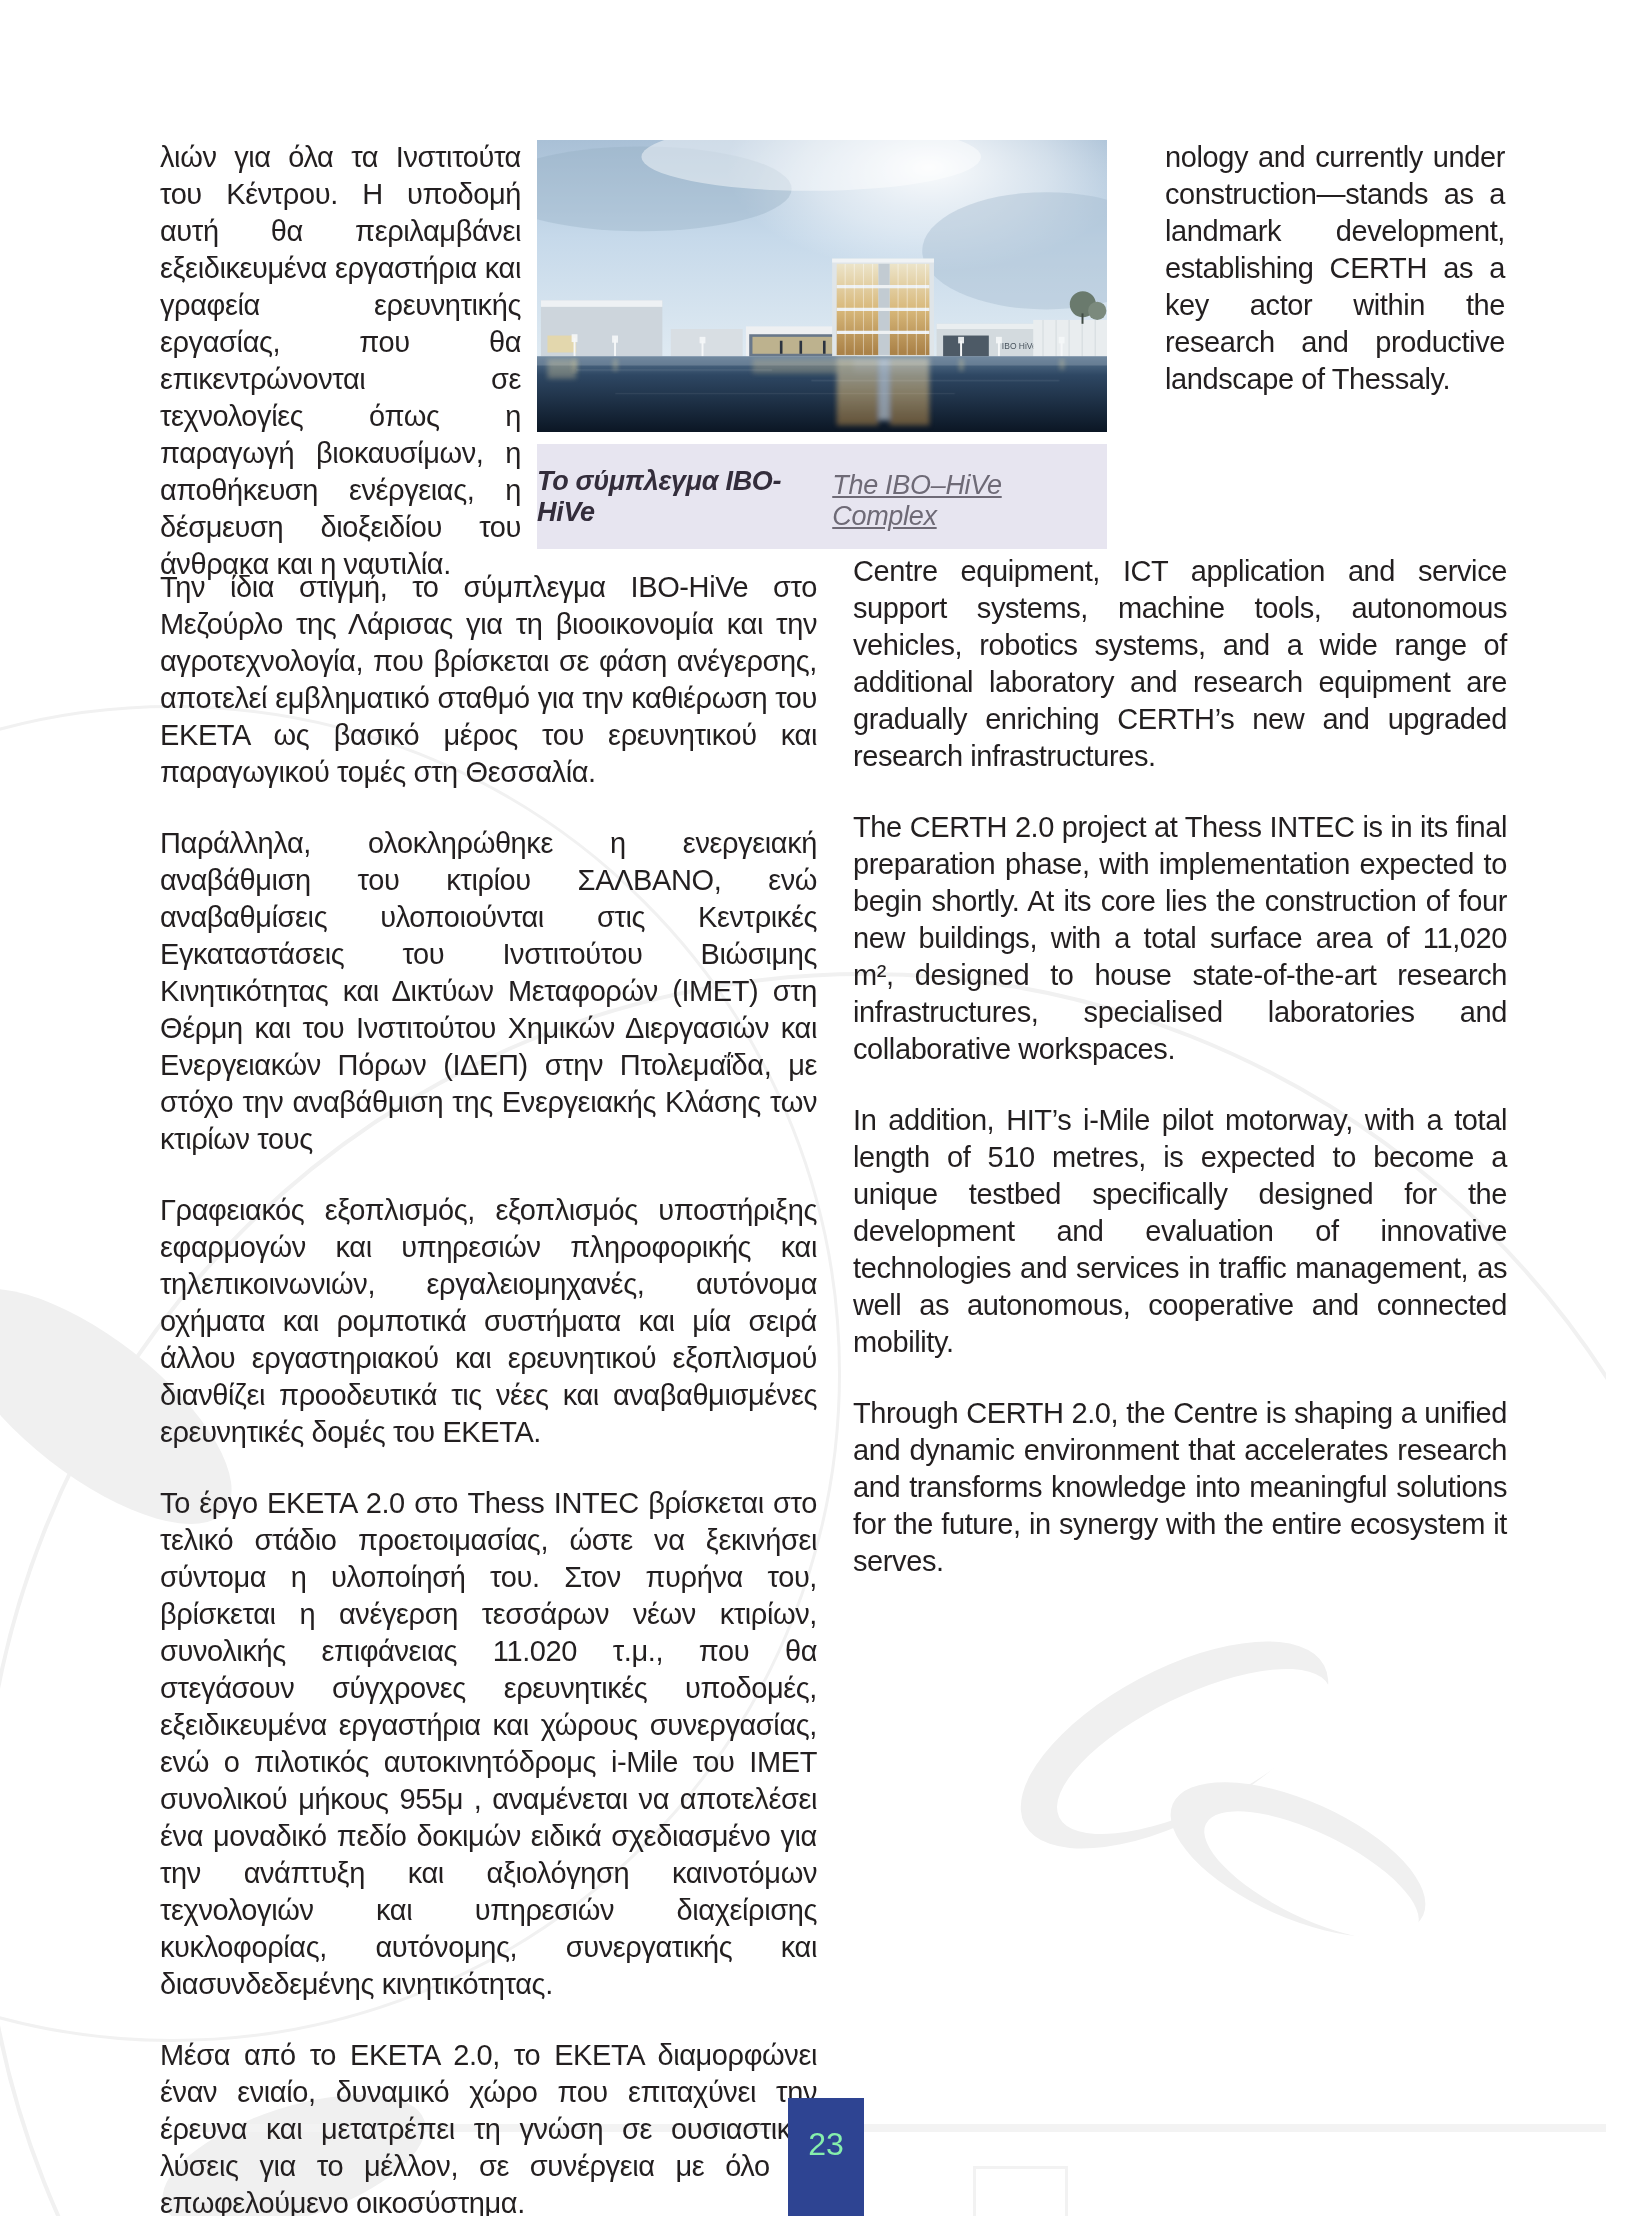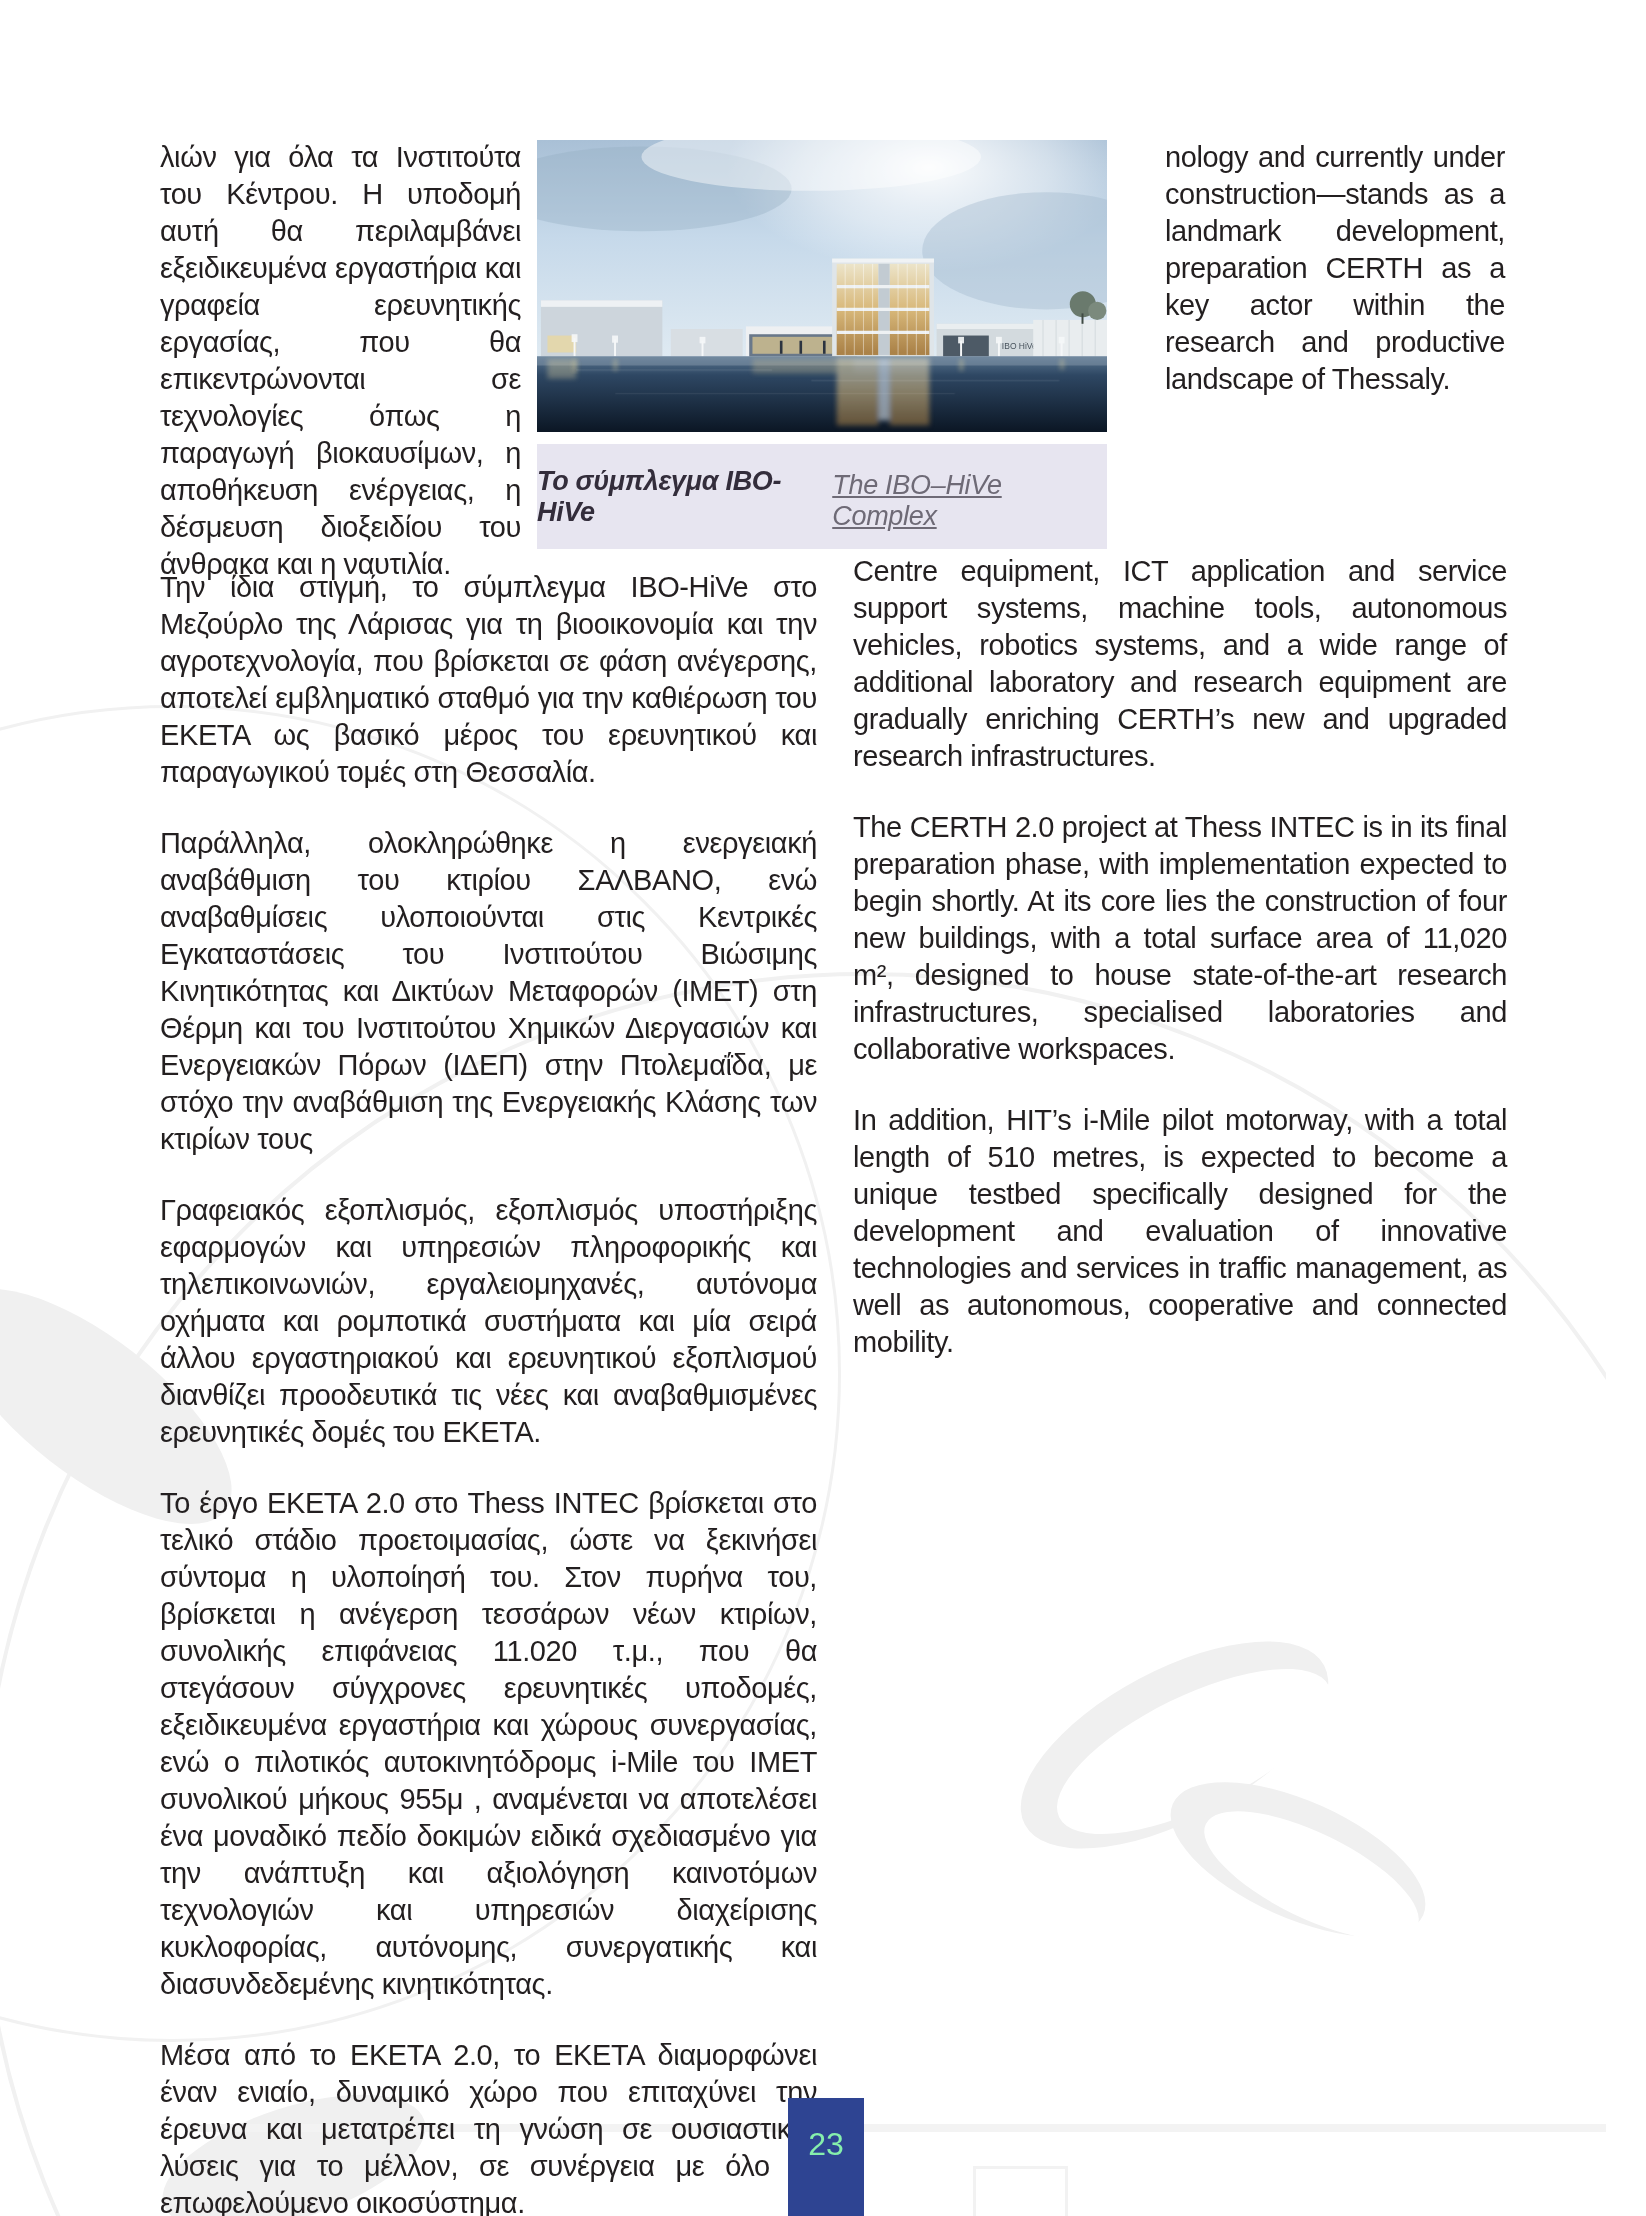--- a/index.html
+++ b/index.html
@@ -200,35 +200,36 @@
         </g>
       </svg>
     </div>
     <figcaption class="caption">
       <div class="cap-el">Το σύμπλεγμα IBO-HiVe</div>
       <div class="cap-en">The IBO–HiVe Complex</div>
     </figcaption>
   </figure>
 
   <div class="col en-narrow">
-    <p>nology and currently under construction—stands as a landmark development, preparation CERTH as a key actor within the research and productive landscape of Thessaly.</p>
+    <p>nology and currently under construction—stands as a landmark development, establishing CERTH as a key actor within the research and productive landscape of Thessaly.</p>
   </div>
 
   <div class="col gr-wide">
     <p>Την ίδια στιγμή, το σύμπλεγμα IBO-HiVe στο Μεζούρλο της Λάρισας για τη βιοοικονομία και την αγροτεχνολογία, που βρίσκεται σε φάση ανέγερσης, αποτελεί εμβληματικό σταθμό για την καθιέρωση του ΕΚΕΤΑ ως βασικό μέρος του ερευνητικού και παραγωγικού τομές στη Θεσσαλία.</p>
     <p>Παράλληλα, ολοκληρώθηκε η ενεργειακή αναβάθμιση του κτιρίου ΣΑΛΒΑΝΟ, ενώ αναβαθμίσεις υλοποιούνται στις Κεντρικές Εγκαταστάσεις του Ινστιτούτου Βιώσιμης Κινητικότητας και Δικτύων Μεταφορών (ΙΜΕΤ) στη Θέρμη και του Ινστιτούτου Χημικών Διεργασιών και Ενεργειακών Πόρων (ΙΔΕΠ) στην Πτολεμαΐδα, με στόχο την αναβάθμιση της Ενεργειακής Κλάσης των κτιρίων τους</p>
     <p>Γραφειακός εξοπλισμός, εξοπλισμός υποστήριξης εφαρμογών και υπηρεσιών πληροφορικής και τηλεπικοινωνιών, εργαλειομηχανές, αυτόνομα οχήματα και ρομποτικά συστήματα και μία σειρά άλλου εργαστηριακού και ερευνητικού εξοπλισμού διανθίζει προοδευτικά τις νέες και αναβαθμισμένες ερευνητικές δομές του ΕΚΕΤΑ.</p>
     <p>Το έργο ΕΚΕΤΑ 2.0 στο Thess INTEC βρίσκεται στο τελικό στάδιο προετοιμασίας, ώστε να ξεκινήσει σύντομα η υλοποίησή του. Στον πυρήνα του, βρίσκεται η ανέγερση τεσσάρων νέων κτιρίων, συνολικής επιφάνειας 11.020 τ.μ., που θα στεγάσουν σύγχρονες ερευνητικές υποδομές, εξειδικευμένα εργαστήρια και χώρους συνεργασίας, ενώ ο πιλοτικός αυτοκινητόδρομς i-Mile του ΙΜΕΤ συνολικού μήκους 955μ , αναμένεται να αποτελέσει ένα μοναδικό πεδίο δοκιμών ειδικά σχεδιασμένο για την ανάπτυξη και αξιολόγηση καινοτόμων τεχνολογιών και υπηρεσιών διαχείρισης κυκλοφορίας, αυτόνομης, συνεργατικής και διασυνδεδεμένης κινητικότητας.</p>
     <p>Μέσα από το ΕΚΕΤΑ 2.0, το ΕΚΕΤΑ διαμορφώνει έναν ενιαίο, δυναμικό χώρο που επιταχύνει την έρευνα και μετατρέπει τη γνώση σε ουσιαστικές λύσεις για το μέλλον, σε συνέργεια με όλο το επωφελούμενο οικοσύστημα.</p>
   </div>
 
   <div class="col en-wide">
     <p>Centre equipment, ICT application and service support systems, machine tools, autonomous vehicles, robotics systems, and a wide range of additional laboratory and research equipment are gradually enriching CERTH’s new and upgraded research infrastructures.</p>
     <p>The CERTH 2.0 project at Thess INTEC is in its final preparation phase, with implementation expected to begin shortly. At its core lies the construction of four new buildings, with a total surface area of 11,020 m², designed to house state-of-the-art research infrastructures, specialised laboratories and collaborative workspaces.</p>
     <p>In addition, HIT’s i-Mile pilot motorway, with a total length of 510 metres, is expected to become a unique testbed specifically designed for the development and evaluation of innovative technologies and services in traffic management, as well as autonomous, cooperative and connected mobility.</p>
+    <p>Through CERTH 2.0, the Centre is shaping a unified and dynamic environment that accelerates research and transforms knowledge into meaningful solutions for the future, in synergy with the entire ecosystem it serves.</p>
   </div>
 
   <div class="page-number">
     <span>23</span>
   </div>
 
 </div>
 
 
 </body></html>

